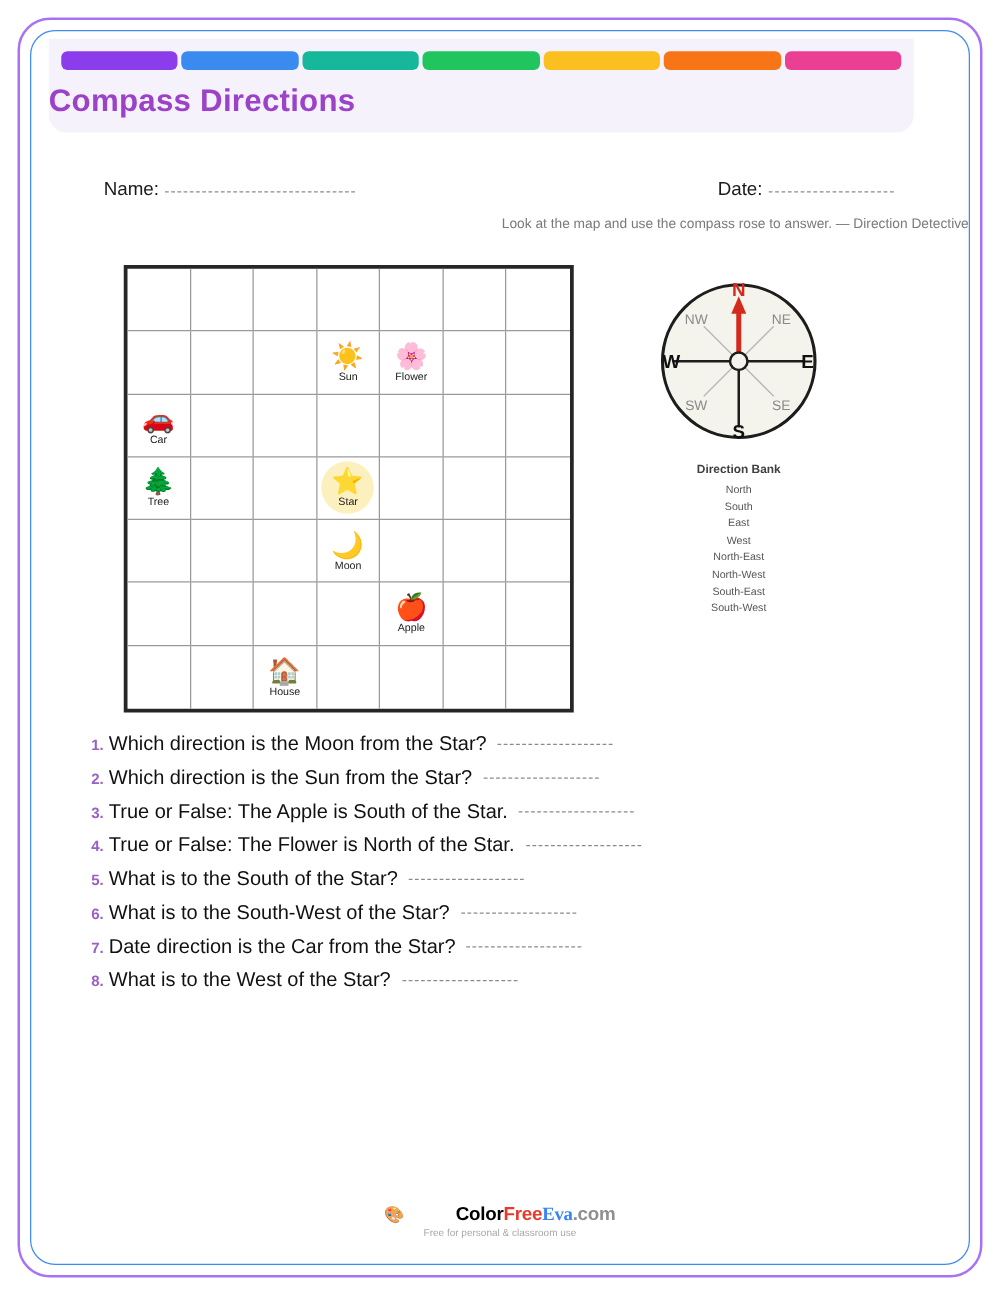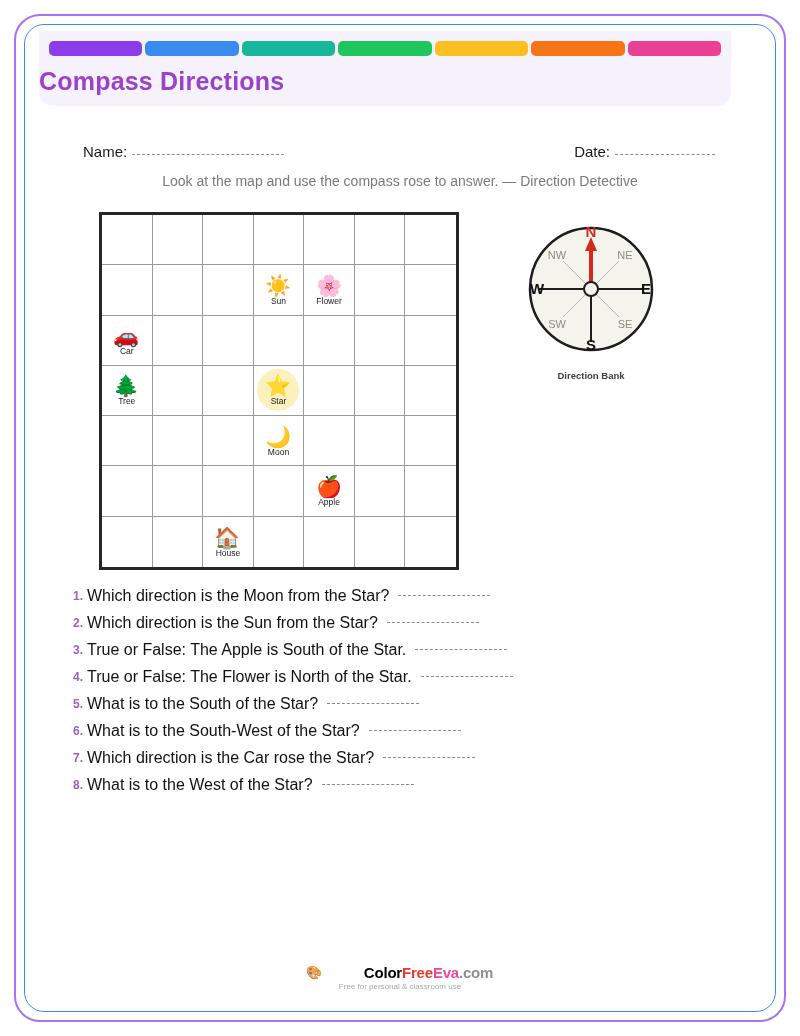--- a/index.html
+++ b/index.html
@@ -78,22 +78,22 @@
     border-bottom: 1px dashed #8a8a8a;
     vertical-align: 2px;
     margin-left: 5px;
   }
   .nd-name .nd-line { width: 152px; }
   .nd-date .nd-line { width: 100px; }
 
   .subtitle {
     position: absolute;
     left: 0; right: 0; top: 148px;
-    text-align: center;
-    font-size: 14px;
+    text-align: right;
+    font-size: 11px;
     color: #7a7a7a;
   }
 
   
   .main-area {
     position: absolute;
     left: 0; top: 173px;
     right: 0;
     height: 380px;
   }
@@ -212,21 +212,21 @@
     display: inline-flex;
     align-items: center;
     gap: 5px;
     font-size: 15px;
     font-weight: bold;
     letter-spacing: -.2px;
   }
   .palette-icon { font-size: 13px; }
   .b-color { color: #000000; margin-left: 36px; }
   .b-with  { color: #e8392c; }
-  .b-eva   { color: #ec4899; }
+  .b-eva   { color: #3b82f6; font-family: Liberation Serif, serif; }
   .b-com   { color: #8f8f8f; }
   .footer-sub {
     font-size: 8px;
     color: #a8a8a8;
     margin-top: 1px;
   }
 </style>
 </head>
 <body>
 
@@ -355,20 +355,30 @@
           <text x="120" y="70" text-anchor="middle" font-family="Liberation Sans, sans-serif" font-size="15" font-weight="bold" fill="#111111">E</text>
           <text x="11" y="70" text-anchor="middle" font-family="Liberation Sans, sans-serif" font-size="15" font-weight="bold" fill="#111111">W</text>
           <text x="31" y="35" text-anchor="middle" font-family="Liberation Sans, sans-serif" font-size="11" fill="#8a8a8a">NW</text>
           <text x="99" y="35" text-anchor="middle" font-family="Liberation Sans, sans-serif" font-size="11" fill="#8a8a8a">NE</text>
           <text x="31" y="104" text-anchor="middle" font-family="Liberation Sans, sans-serif" font-size="11" fill="#8a8a8a">SW</text>
           <text x="99" y="104" text-anchor="middle" font-family="Liberation Sans, sans-serif" font-size="11" fill="#8a8a8a">SE</text>
         </svg>
 
         <div class="dir-bank">
           <div class="dir-bank-title">Direction Bank</div>
+          <div>
+              <div class="dir-bank-item">North</div>
+              <div class="dir-bank-item">South</div>
+              <div class="dir-bank-item">East</div>
+              <div class="dir-bank-item">West</div>
+              <div class="dir-bank-item">North-East</div>
+              <div class="dir-bank-item">North-West</div>
+              <div class="dir-bank-item">South-East</div>
+              <div class="dir-bank-item">South-West</div>
+            </div>
         </div>
       </div>
     </div>
 
     <div class="questions">
         <div class="q-row">
           <span class="q-num">1.</span>
           <span class="q-text">Which direction is the Moon from the Star?</span>
           <span class="q-blank"></span>
         </div>
@@ -392,21 +402,21 @@
           <span class="q-text">What is to the South of the Star?</span>
           <span class="q-blank"></span>
         </div>
         <div class="q-row">
           <span class="q-num">6.</span>
           <span class="q-text">What is to the South-West of the Star?</span>
           <span class="q-blank"></span>
         </div>
         <div class="q-row">
           <span class="q-num">7.</span>
-          <span class="q-text">Which direction is the Car rose the Star?</span>
+          <span class="q-text">Date direction is the Car from the Star?</span>
           <span class="q-blank"></span>
         </div>
         <div class="q-row">
           <span class="q-num">8.</span>
           <span class="q-text">What is to the West of the Star?</span>
           <span class="q-blank"></span>
         </div>
       </div>
 
     <div class="footer">

